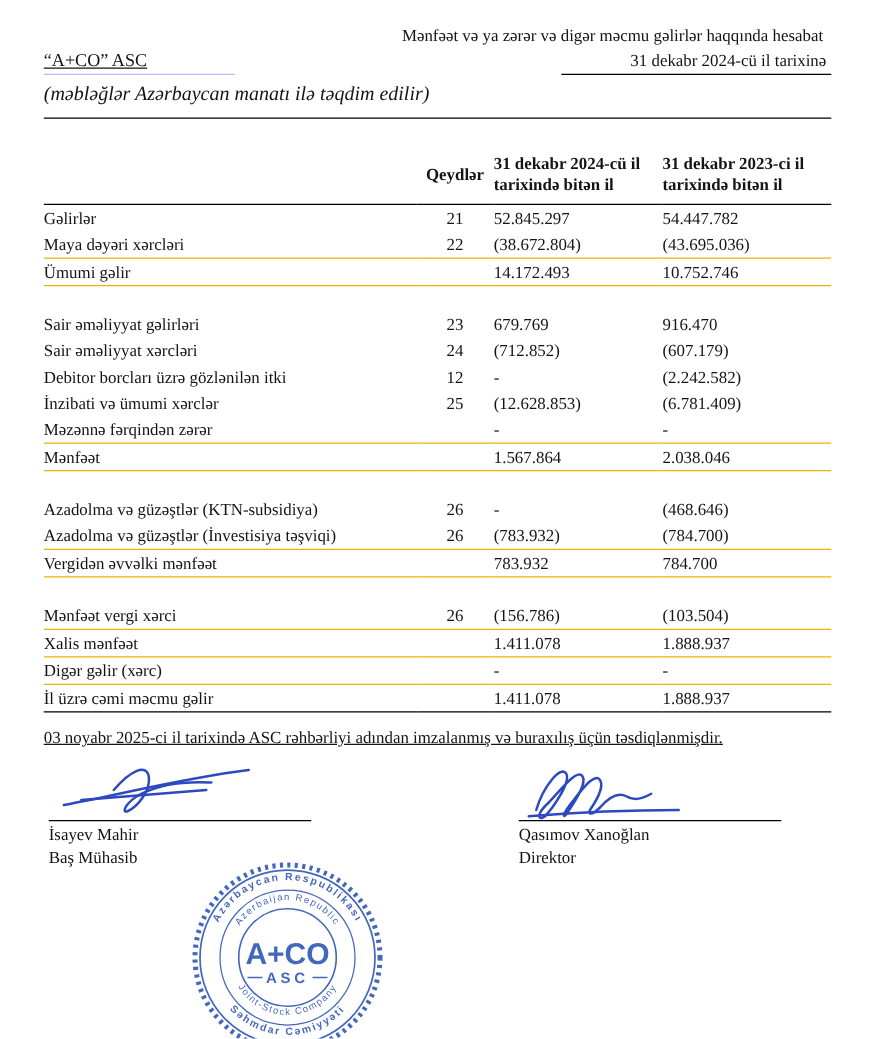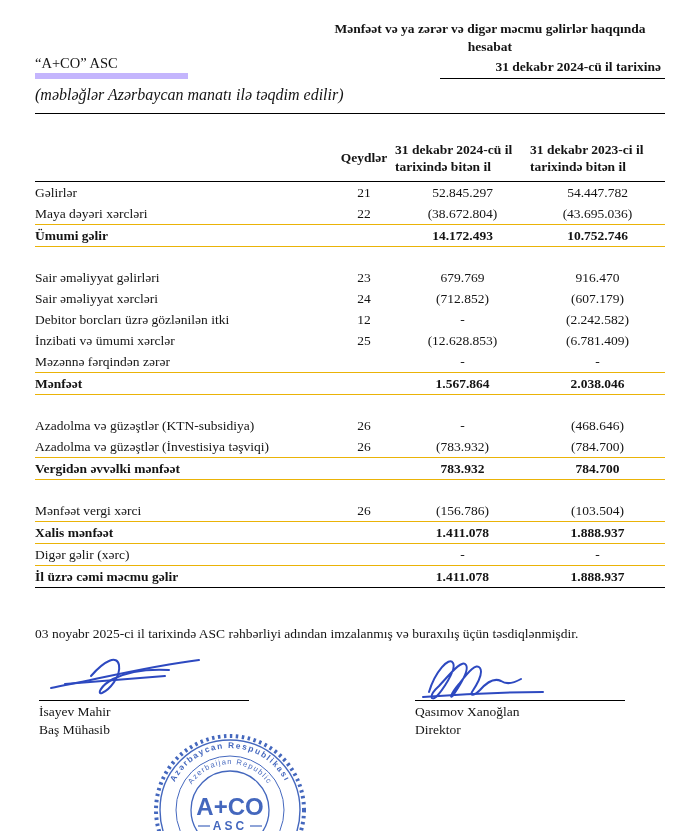--- a/index.html
+++ b/index.html
@@ -4,42 +4,42 @@
 <style>
   html,body{margin:0;padding:0;background:#ffffff;}
   .page{
     width:700px;height:831px;box-sizing:border-box;
     padding:20px 35px 10px 35px;
     font-family:"Liberation Serif", serif;
     color:#141414;background:#ffffff;position:relative;overflow:hidden;
   }
   
   .header-top{display:flex;justify-content:space-between;align-items:flex-end;}
-  .company{font-size:14.5px;border-bottom:6px solid #c4b5fd;padding:0 70px 1px 0;white-space:nowrap;}
-  .report-head{width:350px;text-align:center;font-size:13.5px;line-height:1.35;font-weight:bold;}
+  .company{font-size:14.5px;border-bottom:1px solid #c4b5fd;padding:0 70px 1px 0;white-space:nowrap;text-decoration:underline;}
+  .report-head{width:350px;text-align:center;font-size:13.5px;line-height:1.35;}
   .report-title{display:block;}
   .report-date{display:inline-block;border-bottom:1px solid #000;padding:0 4px 1px 55px;margin-top:2px;float:right;text-align:right;}
   .currency-note{font-style:italic;font-size:16px;margin-top:7px;}
   .top-rule{border:none;border-top:1.5px solid #000;margin:9px 0 0 0;}
   
   table.fin{width:100%;border-collapse:collapse;margin-top:26px;font-size:13.5px;}
   table.fin th{font-weight:bold;vertical-align:middle;padding:2px 0 6px 0;border-bottom:1px solid #000;line-height:1.25;}
   th.h-label{width:298px;}
   th.h-note{width:62px;text-align:center;}
   th.h-num{width:135px;text-align:left;}
   table.fin td{padding:2.5px 0;vertical-align:bottom;}
   td.c-label{text-align:left;padding-right:6px;}
   td.c-note{text-align:center;}
-  td.c-num{text-align:center;}
+  td.c-num{text-align:left;}
   tr.bb td{border-bottom:1px solid #eab308;}
   tr.bbf td{border-bottom:1.5px solid #000;}
-  tr.total td{font-weight:bold;}
+  tr.total td{font-weight:normal;}
   tr.spacer td{height:15px;border:none;}
   
-  .approval{font-size:13.5px;margin-top:38px;}
+  .approval{font-size:13.5px;margin-top:12px;text-decoration:underline;}
   .sig-row{display:flex;justify-content:space-between;margin-top:10px;padding:0 40px 0 4px;}
   .sig-block{width:210px;}
   .sig-svg{display:block;height:52px;}
   .sig-name{font-size:13.5px;border-top:1px solid #000;padding-top:3px;margin-top:-4px;}
   .sig-title{font-size:13.5px;margin-top:2px;}
   .stamp-wrap{margin:-8px 0 0 115px;width:160px;height:160px;}
   .ring-text{font-family:"Liberation Sans",sans-serif;font-size:8.3px;font-weight:bold;letter-spacing:1.6px;fill:#2b53b5;}
   .ring-text-en{font-family:"Liberation Sans",sans-serif;font-size:7.6px;letter-spacing:1.2px;fill:#2b53b5;}
 </style>
 </head>

